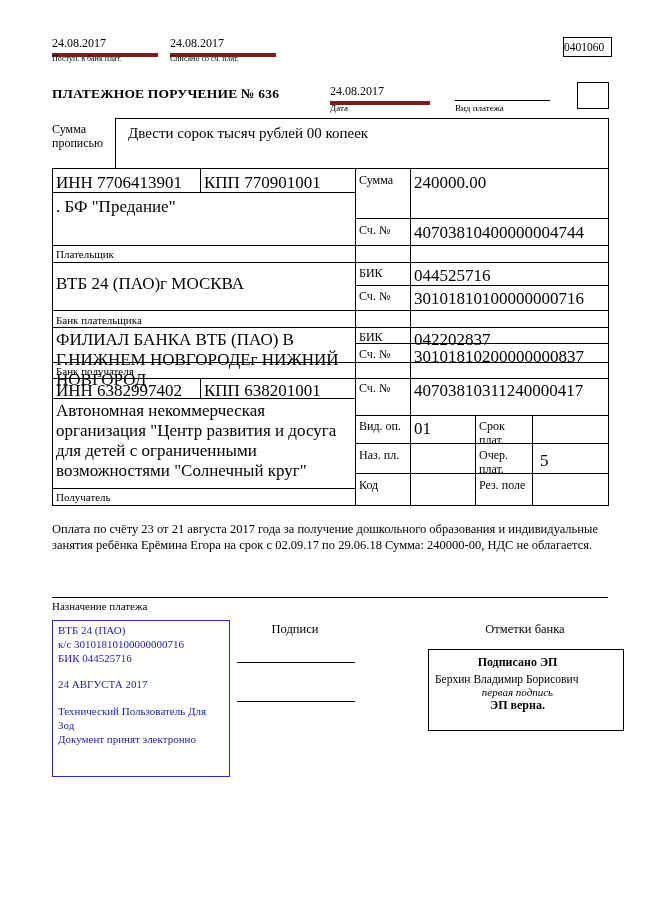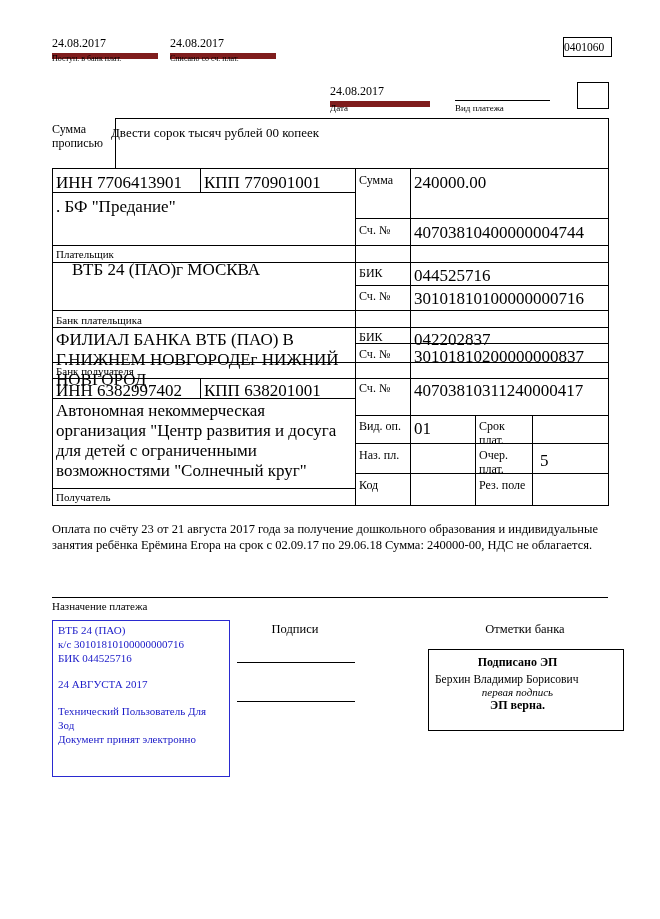--- a/index.html
+++ b/index.html
@@ -8,21 +8,21 @@
     background:#ffffff; font-family:"Liberation Serif", serif; color:#000;
     overflow:hidden;
   }
   .abs { position:absolute; }
   .hl { position:absolute; height:1px; background:#000; }
   .vl { position:absolute; width:1px; background:#000; }
   .cell { position:absolute; font-size:17px; line-height:1.18; }
   .sec-label { position:absolute; font-size:11px; line-height:1.1; }
   .tiny { font-size:8px; }
   .small { font-size:9px; }
-  .date-val { font-size:12px; border-bottom:6px solid #7f1d1d; padding-bottom:2px; }
+  .date-val { font-size:12px; border-bottom:4px solid #7f1d1d; padding-bottom:2px; }
   .box { border:1px solid #000; }
   .center { text-align:left; }
   .title { font-size:13.5px; font-weight:bold; letter-spacing:0.2px; }
   .table-wrap { position:absolute; left:52px; top:118px; width:557px; height:388px; }
   .purpose { position:absolute; left:52px; top:521px; width:552px; font-size:12.5px; line-height:1.3; }
   .blue-stamp {
     position:absolute; left:52px; top:620px; width:178px; height:157px;
     border:1px solid #2a2ad0; color:#1a1ac8; font-size:11px; line-height:1.25;
     padding:3px 5px; box-sizing:border-box;
   }
@@ -43,20 +43,21 @@
 <div class="page">
 
   <div class="abs date-val" style="left:52px; top:36px; width:106px;">24.08.2017</div>
   <div class="abs tiny" style="left:52px; top:54px;">Поступ. в банк плат.</div>
 
   <div class="abs date-val" style="left:170px; top:36px; width:106px;">24.08.2017</div>
   <div class="abs tiny" style="left:170px; top:54px;">Списано со сч. плат.</div>
 
   <div class="abs box center" style="left:563px; top:37px; width:47px; height:18px; font-size:11.5px; line-height:18px;">0401060</div>
 
+  <div class="abs title" style="left:52px; top:86px;">ПЛАТЕЖНОЕ ПОРУЧЕНИЕ № 636</div>
   <div class="abs date-val" style="left:330px; top:84px; width:100px;">24.08.2017</div>
   <div class="abs small" style="left:330px; top:103px;">Дата</div>
   <div class="hl" style="left:455px; top:100px; width:95px;"></div>
   <div class="abs small" style="left:455px; top:103px;">Вид платежа</div>
   <div class="abs box" style="left:577px; top:82px; width:30px; height:25px;"></div>
 
   <div class="table-wrap">
 
     <div class="hl" style="left:63px; top:0; width:494px;"></div>
     <div class="hl" style="left:0; top:50px; width:557px;"></div>
@@ -81,33 +82,33 @@
     <div class="vl" style="left:63px; top:0; height:50px;"></div>
     <div class="vl" style="left:148px; top:50px; height:24px;"></div>
     <div class="vl" style="left:148px; top:260px; height:20px;"></div>
     <div class="vl" style="left:303px; top:50px; height:337px;"></div>
     <div class="vl" style="left:358px; top:50px; height:337px;"></div>
     <div class="vl" style="left:423px; top:297px; height:90px;"></div>
     <div class="vl" style="left:480px; top:297px; height:90px;"></div>
     <div class="vl" style="left:556px; top:0; height:387px;"></div>
 
     <div class="cell" style="left:0; top:4px; width:58px; font-size:12px;">Сумма прописью</div>
-    <div class="cell" style="left:59px; top:7px; width:480px; font-size:13px;">Двести сорок тысяч рублей 00 копеек</div>
+    <div class="cell" style="left:76px; top:7px; width:480px; font-size:15px;">Двести сорок тысяч рублей 00 копеек</div>
 
     <div class="cell" style="left:4px; top:55px;">ИНН 7706413901</div>
     <div class="cell" style="left:152px; top:55px;">КПП 770901001</div>
     <div class="cell" style="left:307px; top:55px; font-size:12px;">Сумма</div>
     <div class="cell" style="left:362px; top:55px;">240000.00</div>
 
     <div class="cell" style="left:4px; top:79px; width:295px;">. БФ "Предание"</div>
     <div class="cell" style="left:307px; top:105px; font-size:12px;">Сч. №</div>
     <div class="cell" style="left:362px; top:105px;">40703810400000004744</div>
     <div class="sec-label" style="left:4px; top:130px;">Плательщик</div>
 
-    <div class="cell" style="left:4px; top:142px; width:295px;margin-left:16px;">ВТБ 24 (ПАО)г МОСКВА</div>
+    <div class="cell" style="left:4px; top:156px; width:295px;">ВТБ 24 (ПАО)г МОСКВА</div>
     <div class="cell" style="left:307px; top:148px; font-size:12px;">БИК</div>
     <div class="cell" style="left:362px; top:148px;">044525716</div>
     <div class="cell" style="left:307px; top:171px; font-size:12px;">Сч. №</div>
     <div class="cell" style="left:362px; top:171px;">30101810100000000716</div>
     <div class="sec-label" style="left:4px; top:196px;">Банк плательщика</div>
 
     <div class="cell" style="left:4px; top:212px; width:295px;">ФИЛИАЛ БАНКА ВТБ (ПАО) В Г.НИЖНЕМ НОВГОРОДЕг НИЖНИЙ НОВГОРОД</div>
     <div class="cell" style="left:307px; top:212px; font-size:12px;">БИК</div>
     <div class="cell" style="left:362px; top:212px;">042202837</div>
     <div class="cell" style="left:307px; top:229px; font-size:12px;">Сч. №</div>

